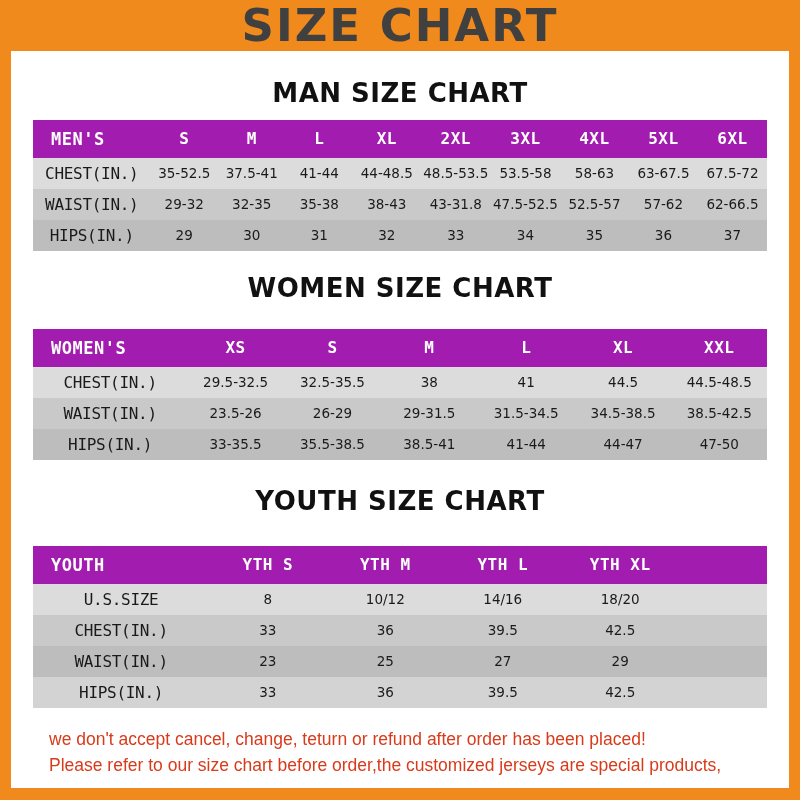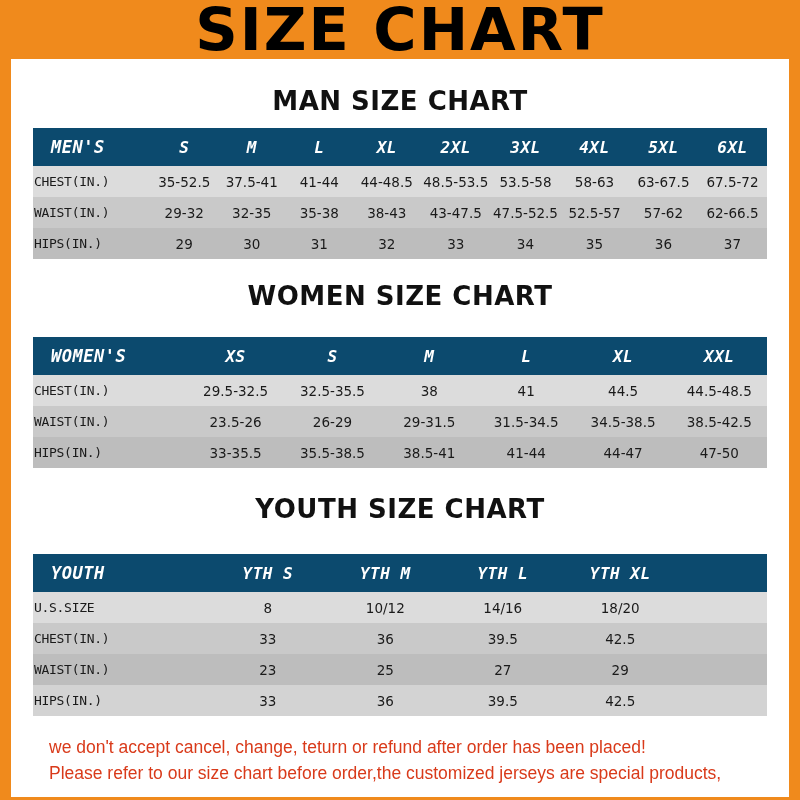--- a/index.html
+++ b/index.html
@@ -28,23 +28,23 @@
     background: #f08a1c;
     height: 70px;
     display: flex;
     align-items: center;
     justify-content: center;
     margin: 0 -11px;
   }
   .banner-title {
     font-family: "DejaVu Sans", sans-serif;
     font-weight: bold;
-    font-size: 59px;
+    font-size: 45px;
     letter-spacing: 2px;
-    color: #000000;
+    color: #404040;
     line-height: 1;
   }
   .content {
     flex: 1;
     padding: 0 22px;
     box-sizing: border-box;
   }
   .section-title {
     text-align: center;
     font-family: "DejaVu Sans", sans-serif;
@@ -56,23 +56,22 @@
   .t1 { margin-top: 27px; margin-bottom: 12px; }
   .t2 { margin-top: 22px; margin-bottom: 26px; }
   .t3 { margin-top: 26px; margin-bottom: 30px; }
 
   table.size-table {
     width: 100%;
     border-collapse: collapse;
     table-layout: fixed;
   }
   table.size-table tr.head-row {
-    background: #0c4a6e;
+    background: #a21caf;
     color: #ffffff;
-    font-style: italic;
   }
   table.size-table tr.head-row td {
     height: 36px;
     font-family: "DejaVu Sans Mono", monospace;
     font-weight: bold;
     font-size: 16px;
     text-align: center;
     letter-spacing: 0.5px;
   }
   table.size-table tr.head-row td.first {
@@ -82,23 +81,23 @@
   }
   table.size-table tr.body-row td {
     height: 29px;
     font-family: "DejaVu Sans", sans-serif;
     font-size: 13.5px;
     color: #1a1a1a;
     text-align: center;
   }
   table.size-table tr.body-row td.first {
     font-family: "DejaVu Sans Mono", monospace;
-    font-size: 13px;
+    font-size: 16px;
     letter-spacing: -0.3px;
-    text-align: left;
+    text-align: center;
   }
   table.size-table tr.shade-a { background: #dcdcdc; }
   table.size-table tr.shade-b { background: #c9c9c9; }
   table.size-table tr.shade-c { background: #bdbdbd; }
   table.size-table tr.shade-d { background: #d3d3d3; }
 
   .women-table tr.body-row td,
   .youth-table tr.body-row td {
     height: 33px;
     font-size: 14.5px;
@@ -175,21 +174,21 @@
         <td>58-63</td>
         <td>63-67.5</td>
         <td>67.5-72</td>
       </tr>
       <tr class="body-row shade-b">
         <td class="first">WAIST(IN.)</td>
         <td>29-32</td>
         <td>32-35</td>
         <td>35-38</td>
         <td>38-43</td>
-        <td>43-47.5</td>
+        <td>43-31.8</td>
         <td>47.5-52.5</td>
         <td>52.5-57</td>
         <td>57-62</td>
         <td>62-66.5</td>
       </tr>
       <tr class="body-row shade-c">
         <td class="first">HIPS(IN.)</td>
         <td>29</td>
         <td>30</td>
         <td>31</td>

